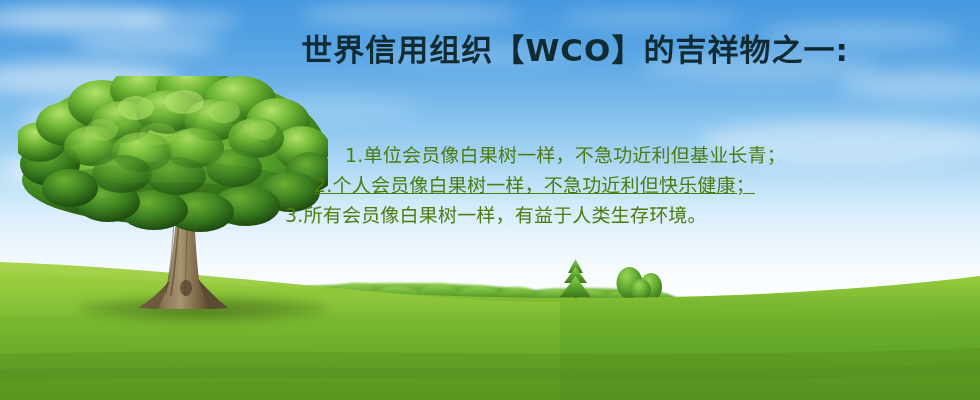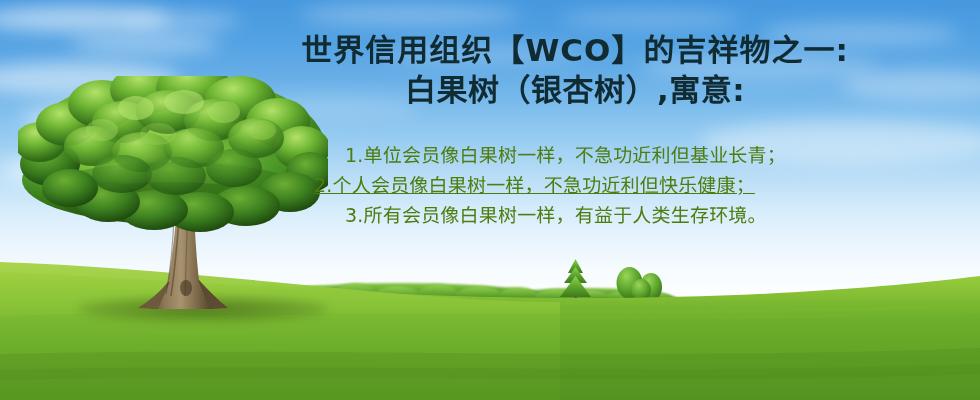--- a/index.html
+++ b/index.html
@@ -172,21 +172,21 @@
   .body-line {
     font-family: "DejaVu Sans", "Liberation Sans", sans-serif;
     font-size: 19px;
     line-height: 30px;
     color: #4d7c0f;
     white-space: nowrap;
     letter-spacing: 0.2px;
   }
   .body-line.l1 { margin-left: 60px; }
   .body-line.l2 { margin-left: 29px; text-decoration: underline; }
-  .body-line.l3 { margin-left: 60px; }
+  .body-line.l3 { }
 </style>
 </head>
 <body>
 
 <div id="banner">
 
   <div class="sky">
     <div class="cloud cl1"></div>
     <div class="cloud cl2"></div>
     <div class="cloud cl3"></div>
@@ -369,21 +369,20 @@
     <ellipse cx="206" cy="36" rx="16" ry="11" fill="#b0e068" opacity=".45"></ellipse>
     <ellipse cx="84" cy="54" rx="16" ry="11" fill="#a9dd61" opacity=".40"></ellipse>
     <ellipse cx="244" cy="54" rx="14" ry="10" fill="#a5da5d" opacity=".35"></ellipse>
     <ellipse cx="140" cy="58" rx="18" ry="11" fill="#9fd758" opacity=".32"></ellipse>
   </svg>
 
   <div class="text-layer">
 
     <div class="title-block">
       <div class="title-line title-line-1">世界信用组织【WCO】的吉祥物之一:</div>
-      <div class="title-line title-line-2">白果树（银杏树）,寓意:</div>
     </div>
 
     <div class="body-block">
       <div class="body-line l1">1.单位会员像白果树一样，不急功近利但基业长青；</div>
       <div class="body-line l2">2.个人会员像白果树一样，不急功近利但快乐健康；</div>
       <div class="body-line l3">3.所有会员像白果树一样，有益于人类生存环境。</div>
     </div>
 
   </div>
 

